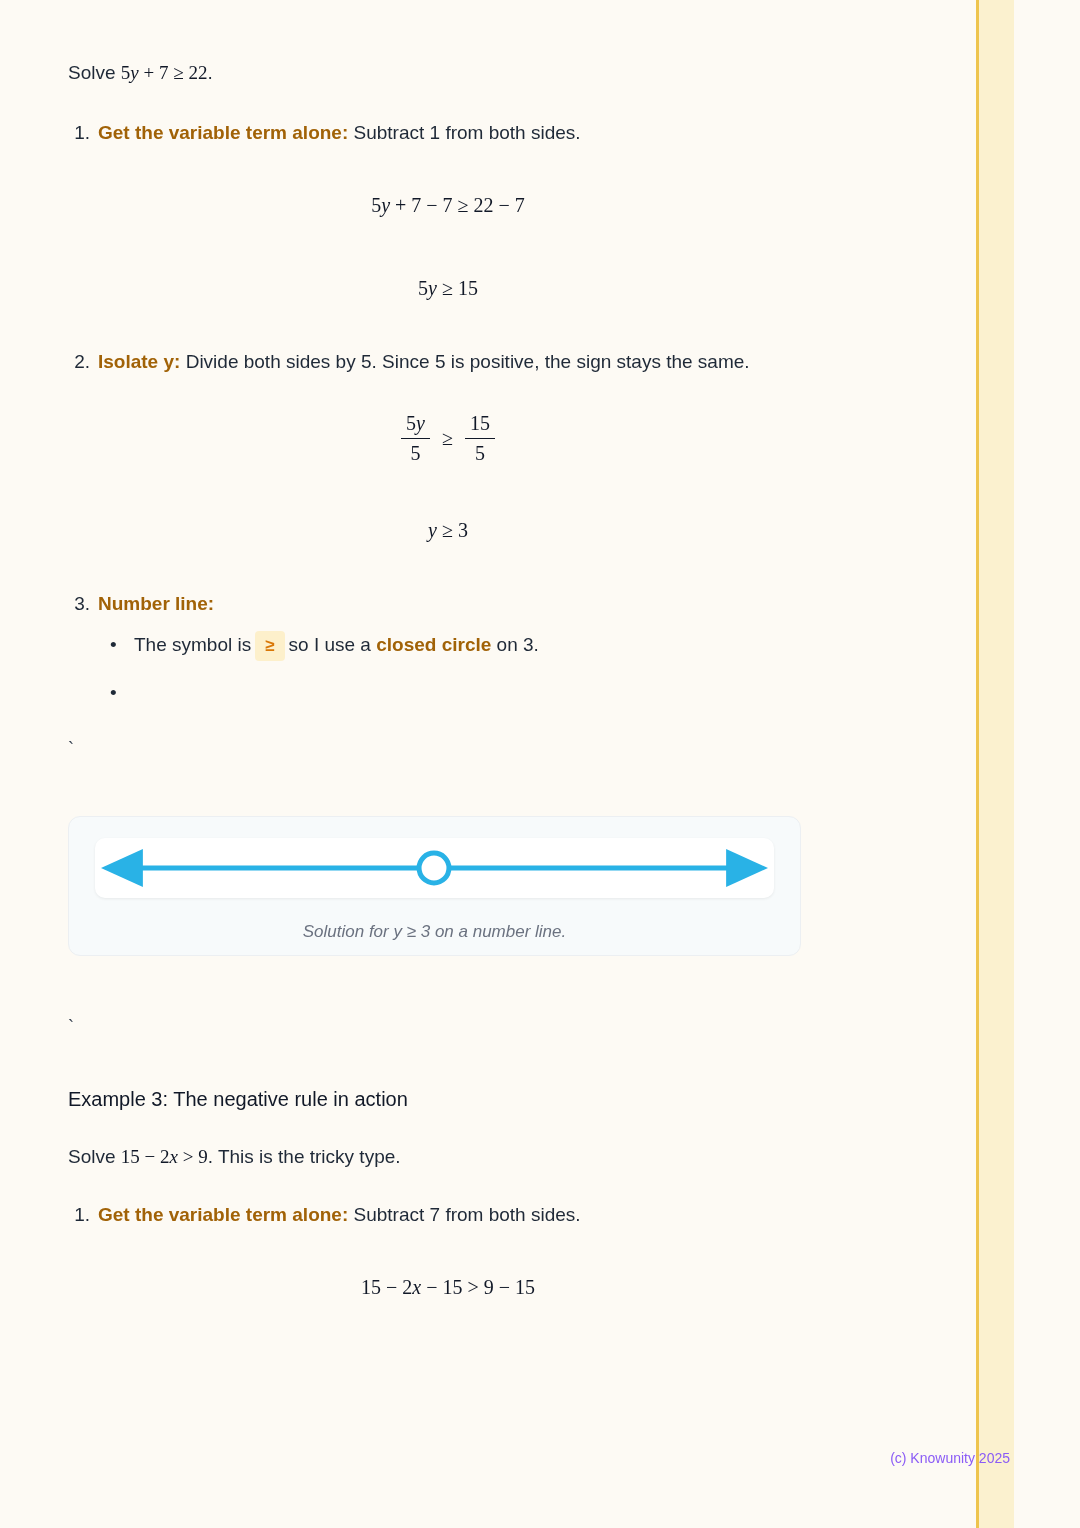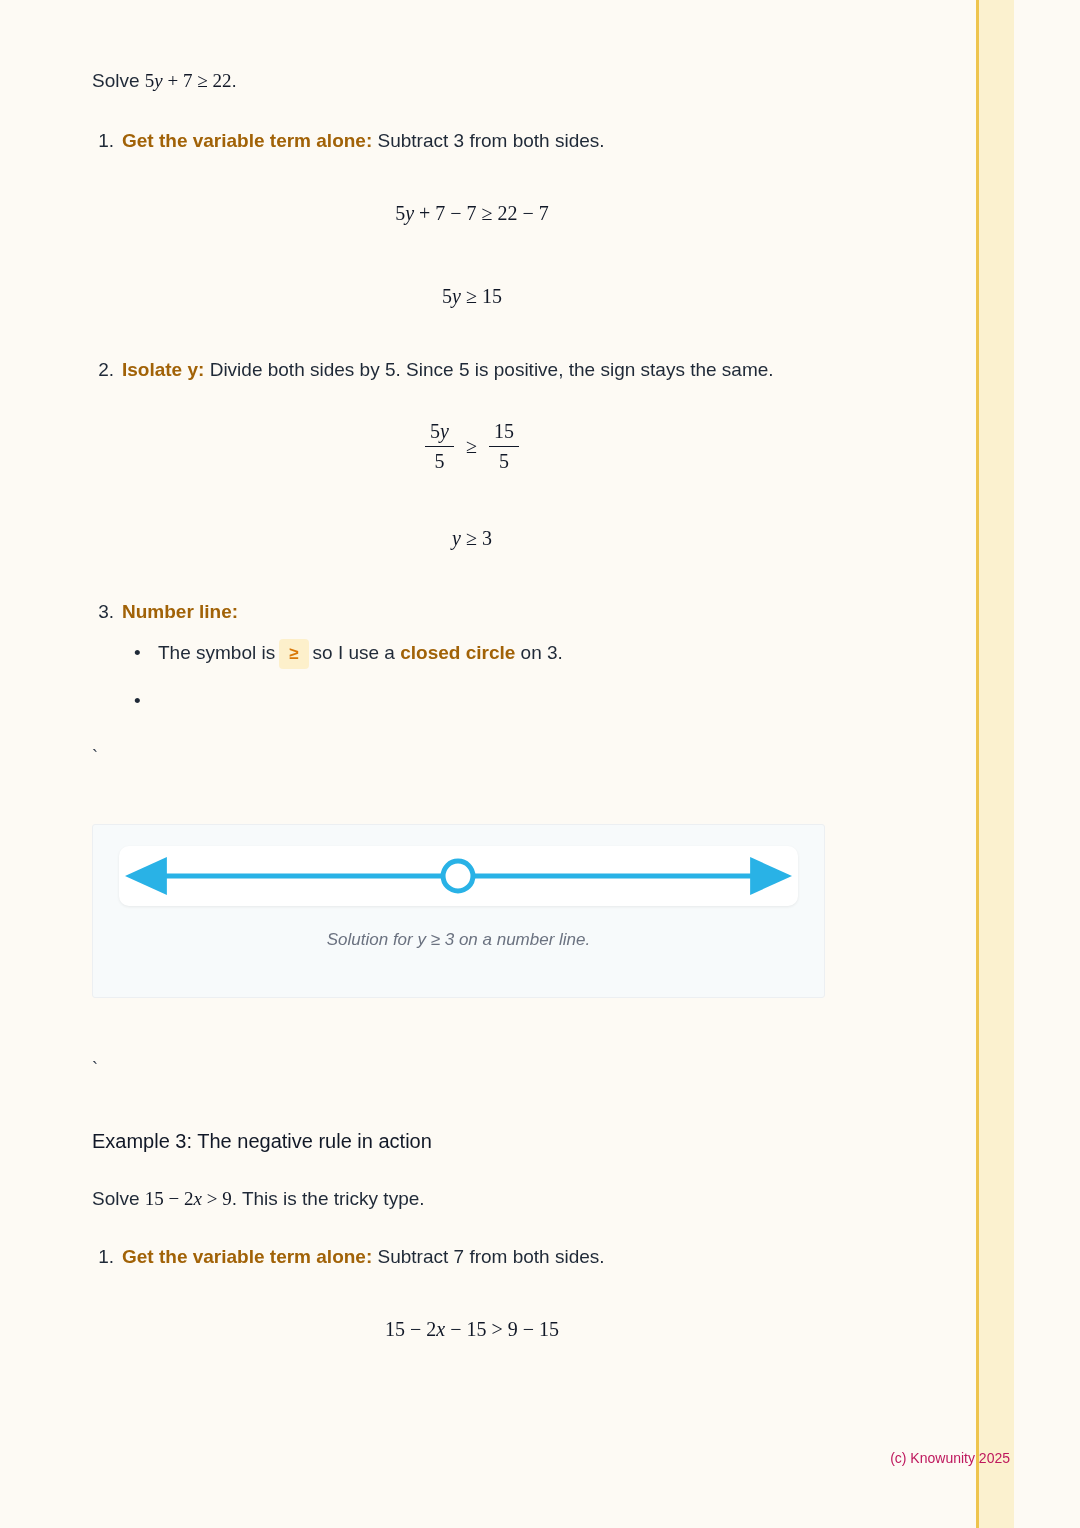--- a/index.html
+++ b/index.html
@@ -6,73 +6,73 @@
   html, body { margin: 0; padding: 0; }
   body {
     width: 1080px; height: 1528px; position: relative; overflow: hidden;
     background: #fdfaf4; color: #1f2937;
     font-family: "Liberation Sans", sans-serif; font-size: 19px;
   }
   .stripe {
     position: absolute; top: 0; right: 66px; width: 38px; height: 100%;
     background: #fbf1cf; border-left: 3px solid #eec44d;
   }
-  .content { position: absolute; top: 0; left: 0; width: 975px; padding: 58px 60px 0 92px; margin-top: 8px; }
+  .content { position: absolute; top: 0; left: 0; width: 975px; padding: 58px 60px 0 68px; }
   p { margin: 0; line-height: 1.55; }
   .math { font-family: "Liberation Serif", serif; color: #111827; }
   .math i { font-style: italic; }
   .math-line {
     text-align: center; font-family: "Liberation Serif", serif;
     font-size: 20px; color: #111827; width: 760px;
   }
   .step { display: flex; }
   .step-num { width: 30px; flex: 0 0 30px; text-align: right; padding-right: 8px; line-height: 1.7; }
   .step-text { max-width: 660px; line-height: 1.7; }
   b { color: #a16207; }
   .bullets { margin: 10px 0 0 0; padding: 0; list-style: none; }
   .bullets li { display: flex; margin: 0 0 17px 0; padding-left: 42px; line-height: 1.6; }
   .bullet-marker { flex: 0 0 24px; font-size: 19px; }
   .chip {
     display: inline-block; background: #fdf0cb; color: #d97706; font-weight: bold;
     border-radius: 4px; padding: 1px 10px; font-size: 17px; margin: 0 4px;
   }
   .figure {
-    margin-top: 52px; width: 733px; height: 174px;
-    background: #f7fafb; border: 1px solid #eceff2; border-radius: 3px;
+    margin-top: 52px; width: 733px; height: 140px;
+    background: #f7fafb; border: 1px solid #eceff2; border-radius: 12px;
     padding: 21px 26px 0 26px;
   }
   .track {
     position: relative; background: #ffffff; border-radius: 10px; height: 60px;
     box-shadow: 0 1px 3px rgba(0,0,0,0.07); display: flex; align-items: center; padding: 0 4px;
   }
   .track svg { display: block; width: 100%; height: 60px; }
   .caption { text-align: center; color: #6b7280; font-style: italic; font-size: 17px; margin-top: 24px; }
   .heading { font-size: 20px; font-weight: normal; color: #111827; line-height: 1.5; }
-  .footer { position: absolute; right: 70px; bottom: 62px; font-size: 14px; color: #be185d; }
+  .footer { position: absolute; right: 70px; bottom: 62px; font-size: 14px; color: #8b5cf6; }
   .frac { display: inline-block; vertical-align: middle; text-align: center; font-size: 20px; }
   .frac-num { display: block; padding: 0 5px 3px; border-bottom: 1.5px solid #111827; }
   .frac-den { display: block; padding: 3px 5px 0; }
   .frac-op { display: inline-block; vertical-align: middle; margin: 0 12px; font-size: 20px; }
   .backtick { font-size: 18px; color: #374151; }
   .mt-28 { margin-top: 28px; } .mt-30 { margin-top: 30px; } .mt-34 { margin-top: 34px; }
   .mt-42 { margin-top: 42px; } .mt-44 { margin-top: 44px; } .mt-46 { margin-top: 46px; }
   .mt-54 { margin-top: 54px; } .mt-60 { margin-top: 60px; }
 </style>
 </head>
 <body>
 
 <div class="stripe"></div>
 
 <div class="content">
 
   <p><span>Solve </span><span class="math">5<i>y</i> + 7 ≥ 22</span><span>.</span></p>
 
   <div class="step mt-30">
     <span class="step-num">1.</span>
-    <span class="step-text"><b>Get the variable term alone:</b><span> Subtract 3 from both sides.</span></span>
+    <span class="step-text"><b>Get the variable term alone:</b><span> Subtract 1 from both sides.</span></span>
   </div>
 
   <div class="math-line mt-44">5<i>y</i> + 7 − 7 ≥ 22 − 7</div>
 
   <div class="math-line mt-60">5<i>y</i> ≥ 15</div>
 
   <div class="step mt-46">
     <span class="step-num">2.</span>
     <span class="step-text"><b>Isolate y:</b><span> Divide both sides by 5. Since 5 is positive, the sign stays the same.</span></span>
   </div>

